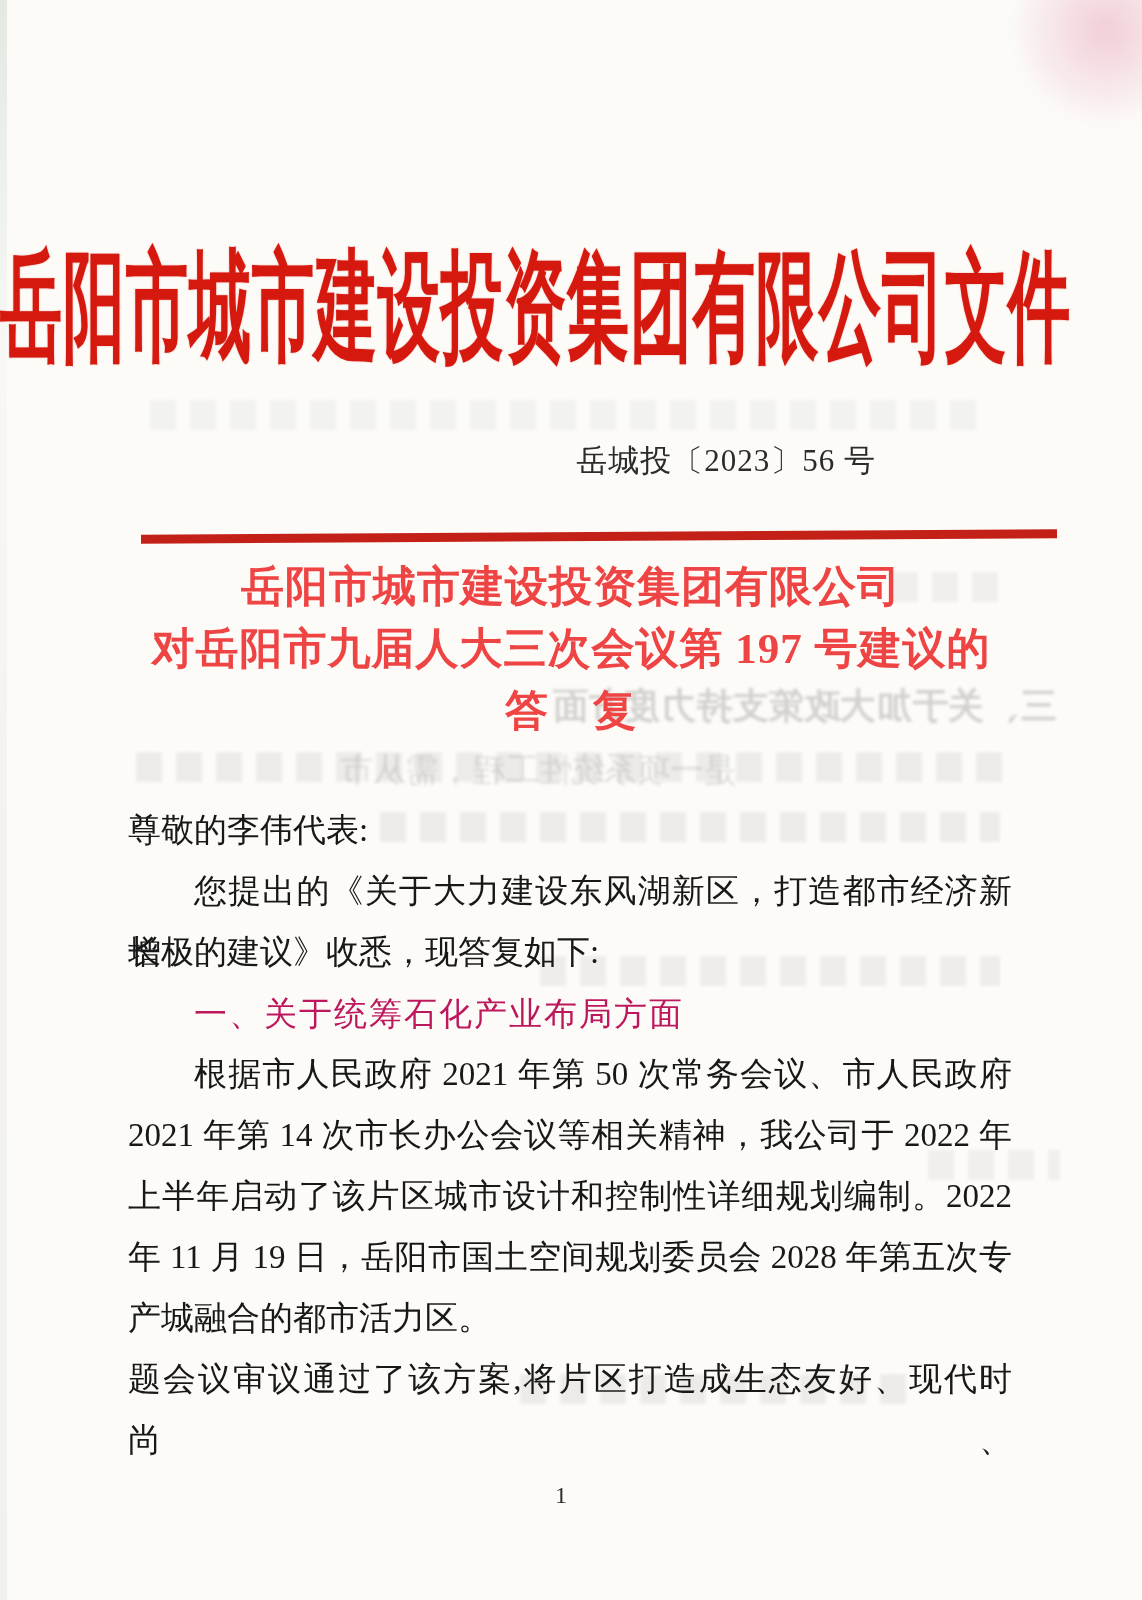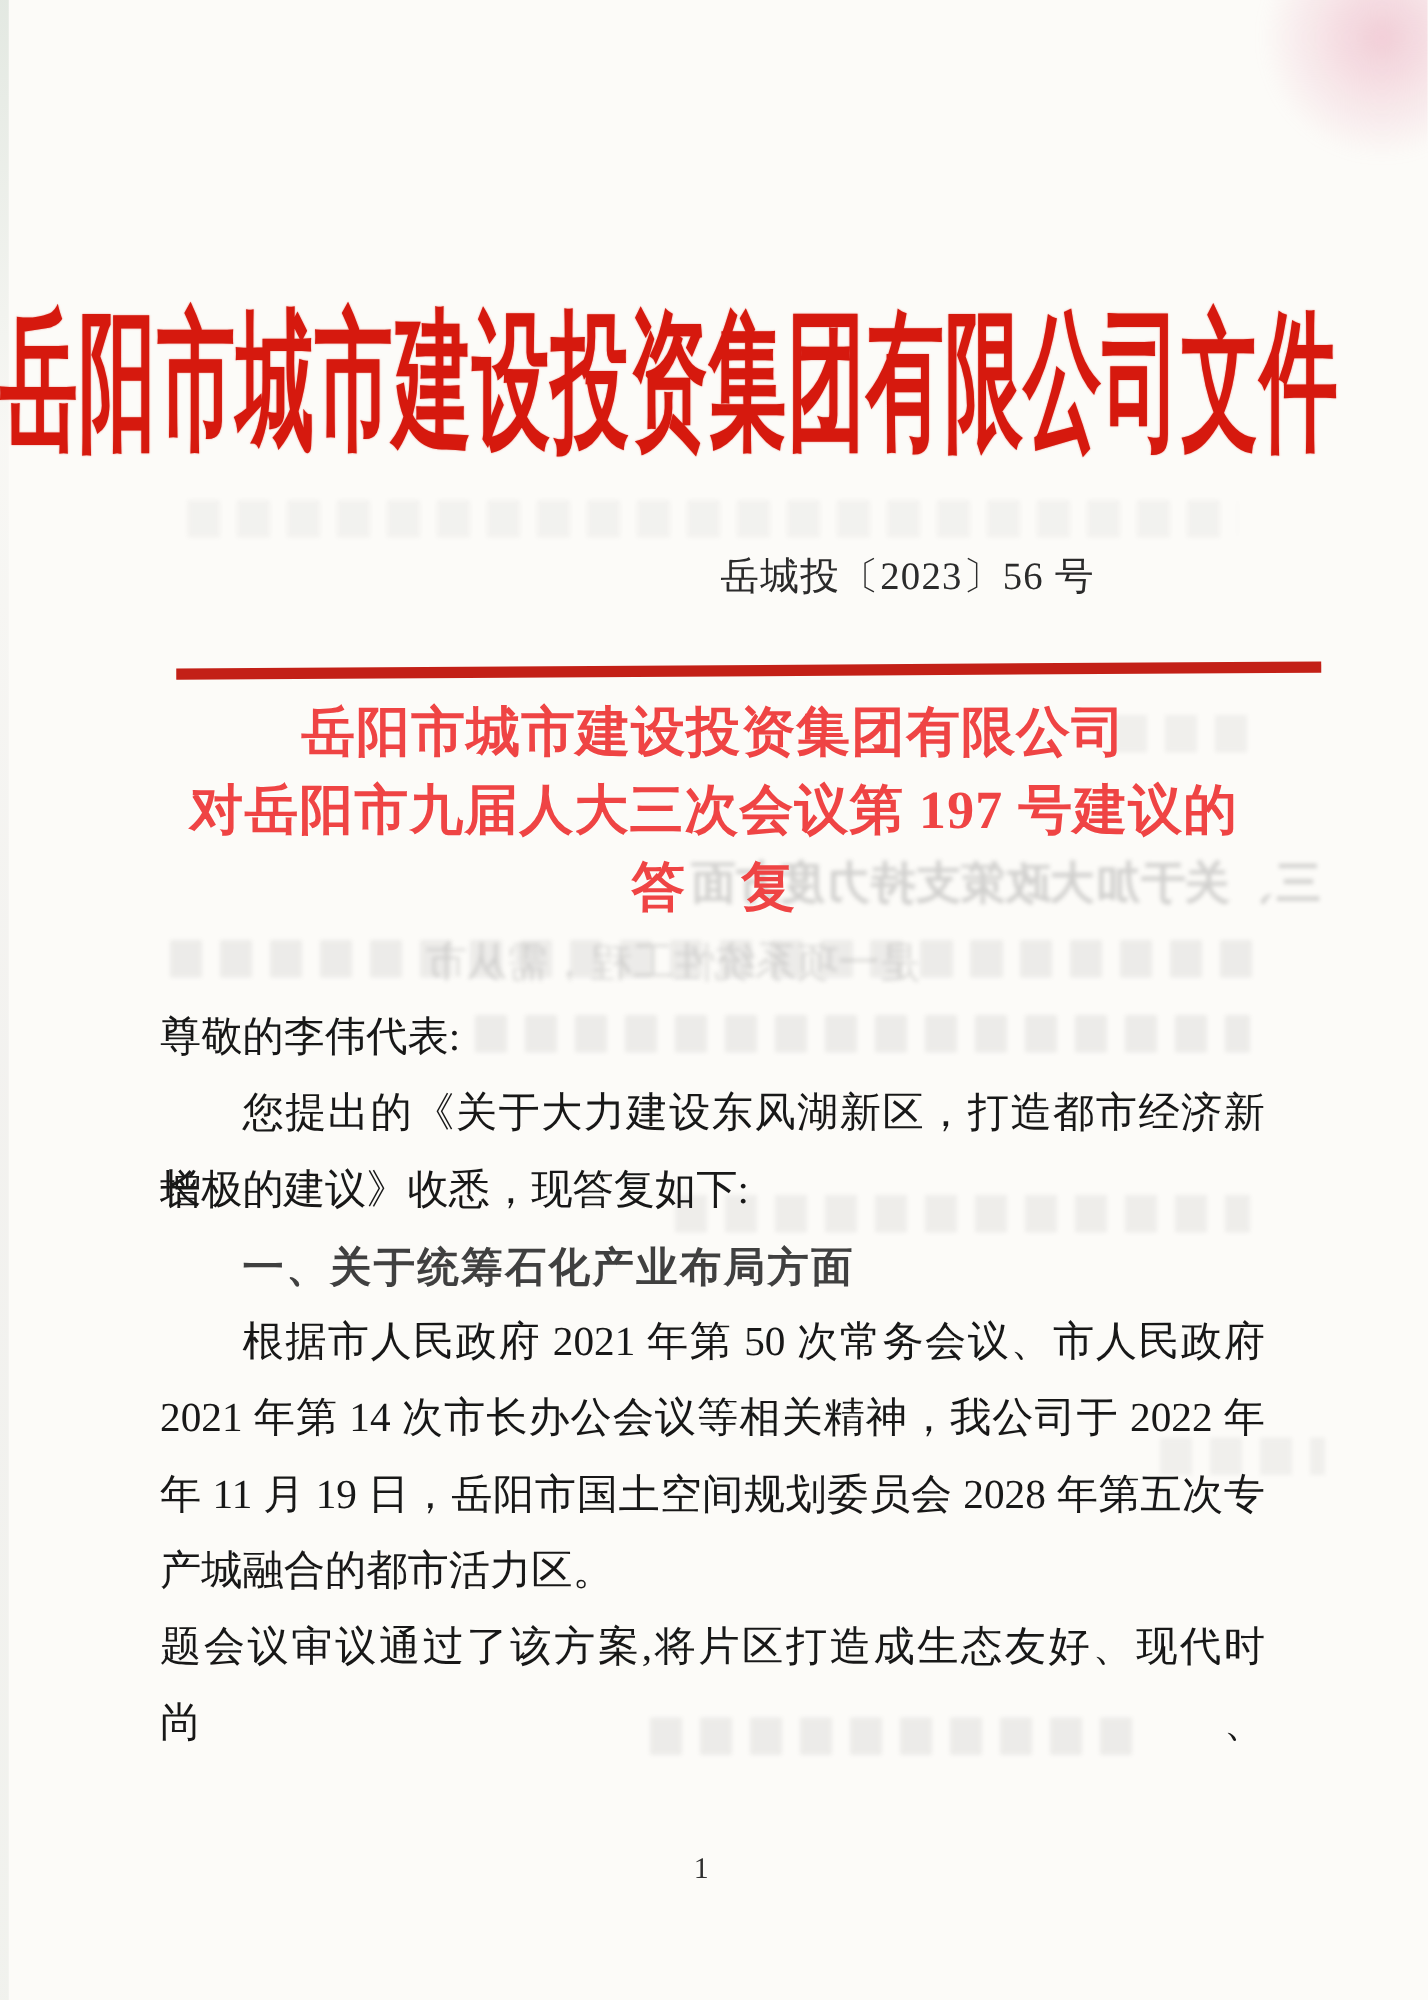--- a/index.html
+++ b/index.html
@@ -82,21 +82,21 @@
   
   .body-block {
     position: absolute; top: 800px; left: 128px; width: 884px;
     font-size: 33px; color: #181818;
   }
   .line { height: 61px; line-height: 61px; text-align: left; }
   .line.fill { text-align: justify; text-align-last: justify; }
   .line.indent { text-indent: 66px; }
   .line.heading {
     font-family: "Liberation Sans", "DejaVu Sans", sans-serif;
-    font-weight: bold; letter-spacing: 2px; color: #404040;
+    font-weight: normal; letter-spacing: 2px; color: #be185d;
   }
 
   .page-num {
     position: absolute; top: 1482px; left: 0; width: 100%;
     text-align: center; transform: translateX(-10px);
     font-size: 24px; color: #2f2f2f;
   }
 </style>
 </head>
 <body>
@@ -132,20 +132,21 @@
     <div>答　复</div>
   </div>
 
   <div class="body-block">
     <div class="line">尊敬的李伟代表:</div>
     <div class="line fill indent">您提出的《关于大力建设东风湖新区，打造都市经济新增</div>
     <div class="line">长极的建议》收悉，现答复如下:</div>
     <div class="line heading indent">一、关于统筹石化产业布局方面</div>
     <div class="line fill indent">根据市人民政府 2021 年第 50 次常务会议、市人民政府</div>
     <div class="line fill">2021 年第 14 次市长办公会议等相关精神，我公司于 2022 年</div>
+    <div class="line fill">上半年启动了该片区城市设计和控制性详细规划编制。2022</div>
     <div class="line fill">年 11 月 19 日，岳阳市国土空间规划委员会 2028 年第五次专</div>
     <div class="line">产城融合的都市活力区。</div>
     <div class="line fill">题会议审议通过了该方案,将片区打造成生态友好、现代时尚、</div>
   </div>
 
   <div class="page-num">1</div>
 
 </div>
 
 </body></html>

